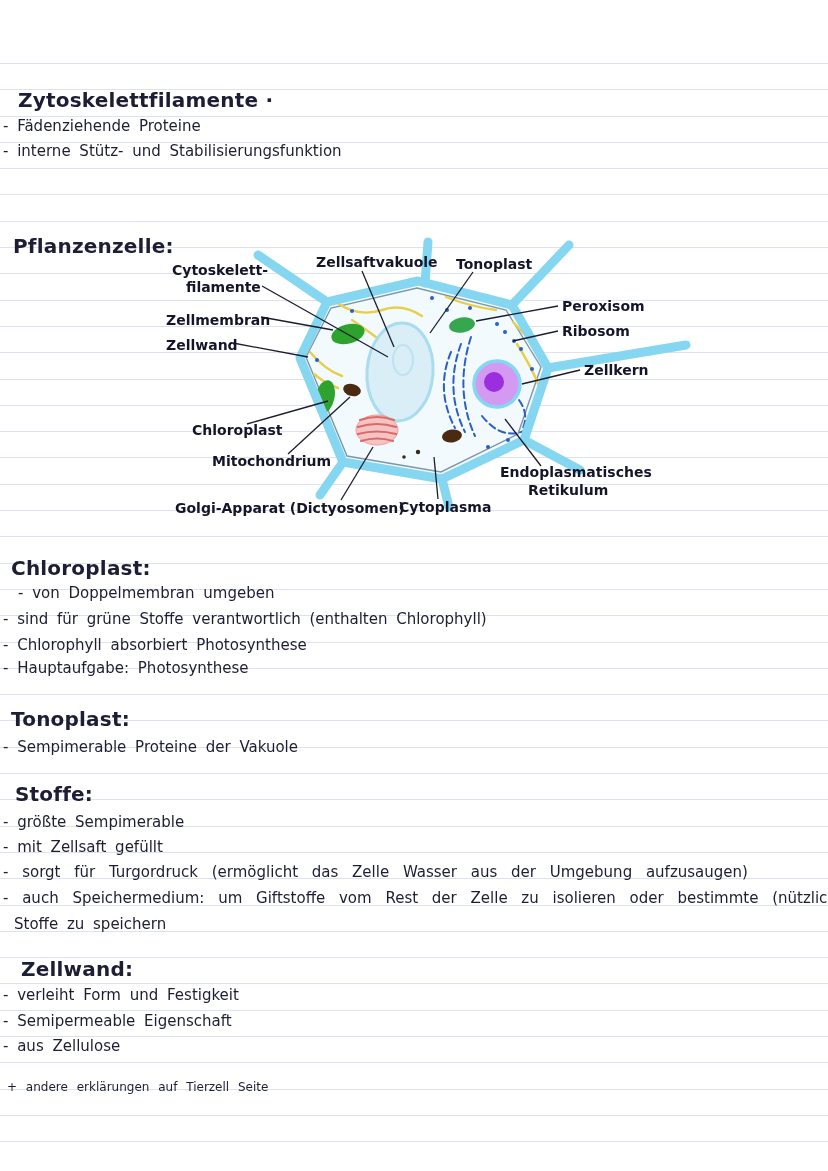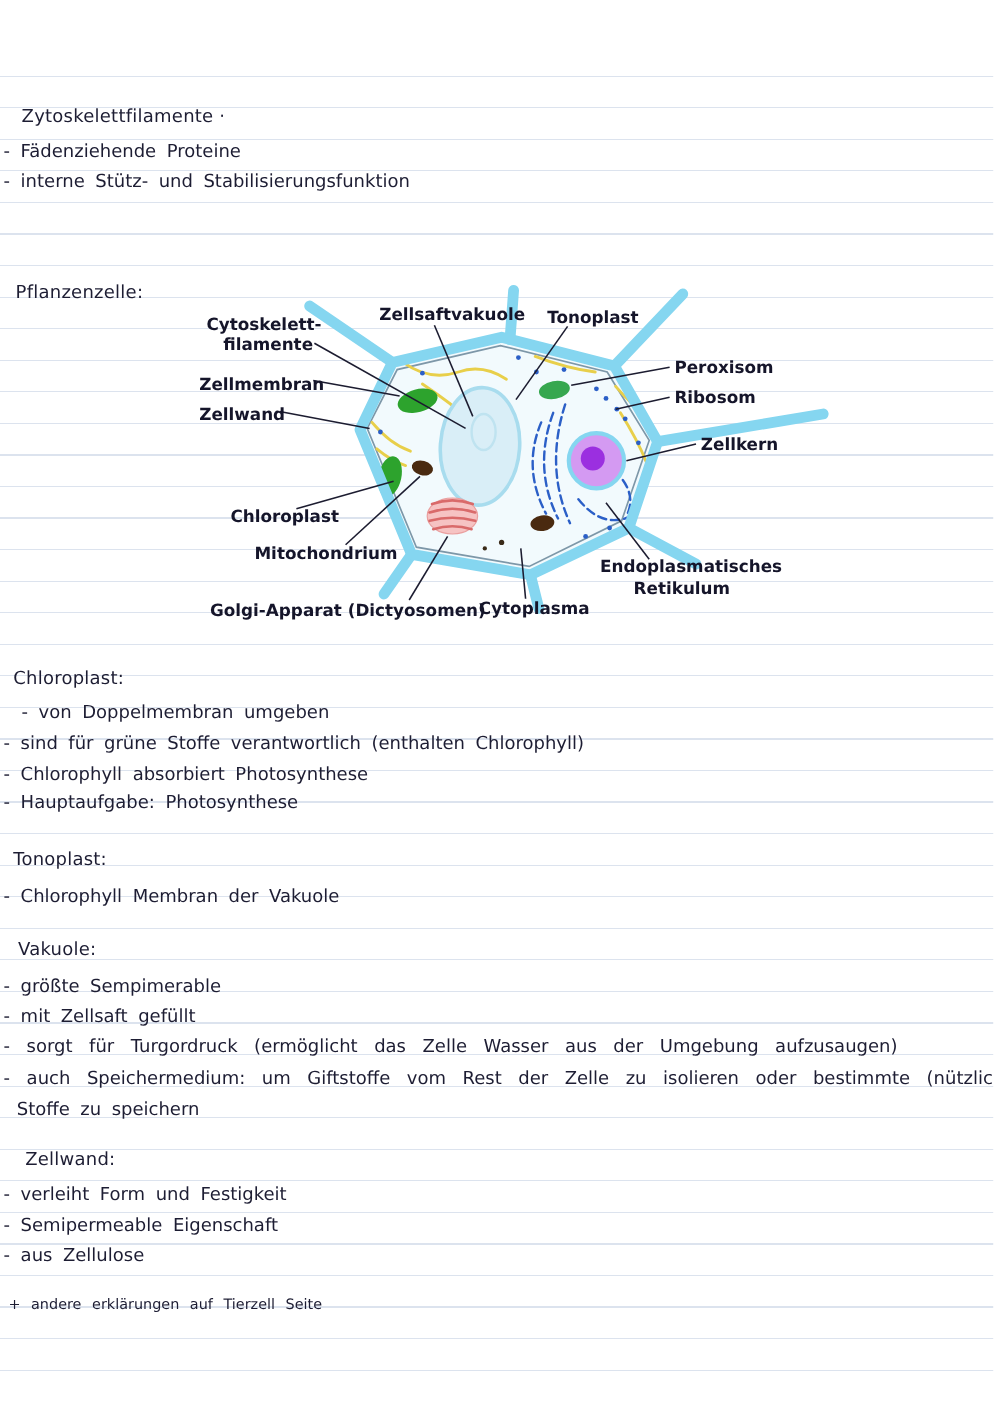--- a/index.html
+++ b/index.html
@@ -4,21 +4,21 @@
 <title>Pflanzenzelle Notizen</title>
 <style>
   * { margin:0; padding:0; box-sizing:border-box; }
   html,body { width:828px; height:1171px; background:#ffffff; }
   body { font-family:"DejaVu Sans", sans-serif; }
   .page { position:relative; width:828px; height:1171px; background:#ffffff; overflow:hidden; }
   .ruled { position:absolute; left:0; top:63px; width:828px; height:1086px;
            background:repeating-linear-gradient(to bottom, #dce3ee 0 1px, transparent 1px 26.3px);
            pointer-events:none; }
   .txt { position:absolute; color:#1d1d33; white-space:nowrap; }
-  .h  { font-size:15px; font-weight:400; letter-spacing:.2px; }
+  .h  { font-size:20px; font-weight:700; letter-spacing:.2px; }
   .b  { font-size:15px; word-spacing:4px; }
   .wide { word-spacing:9px; }
   .footer { font-size:12px; font-weight:400; word-spacing:5px; }
   svg.diagram { position:absolute; left:0; top:0; }
   .dlabel { font-size:14px; font-weight:600; fill:#15152a; }
   .lead { stroke-width:1.3; fill:none; }
   .wall { stroke-width:9; fill:none; stroke-linecap:round; stroke-linejoin:round; }
   .membrane { stroke-width:1.4; fill:none; }
   .fil { stroke-width:2.4; fill:none; stroke-linecap:round; }
   .er { stroke-width:2; fill:none; stroke-dasharray:7 4; stroke-linecap:round; }
@@ -155,23 +155,23 @@
     </g>
   </svg>
 
   <div class="txt h" style="left:11px;top:556px">Chloroplast:</div>
   <div class="txt b" style="left:18px;top:584px">- von Doppelmembran umgeben</div>
   <div class="txt b" style="left:3px;top:610px">- sind für grüne Stoffe verantwortlich (enthalten Chlorophyll)</div>
   <div class="txt b" style="left:3px;top:659px">- Hauptaufgabe: Photosynthese</div>
   <div class="txt b" style="left:3px;top:636px">- Chlorophyll absorbiert Photosynthese</div>
 
   <div class="txt h" style="left:11px;top:707px">Tonoplast:</div>
-  <div class="txt b" style="left:3px;top:738px">- Chlorophyll Membran der Vakuole</div>
+  <div class="txt b" style="left:3px;top:738px">- Sempimerable Proteine der Vakuole</div>
 
-  <div class="txt h" style="left:15px;top:782px">Vakuole:</div>
+  <div class="txt h" style="left:15px;top:782px">Stoffe:</div>
   <div class="txt b" style="left:3px;top:813px">- größte Sempimerable</div>
   <div class="txt b" style="left:3px;top:838px">- mit Zellsaft gefüllt</div>
   <div class="txt b wide" style="left:3px;top:863px">- sorgt für Turgordruck (ermöglicht das Zelle Wasser aus der Umgebung aufzusaugen)</div>
   <div class="txt b wide" style="left:3px;top:889px">- auch Speichermedium: um Giftstoffe vom Rest der Zelle zu isolieren oder bestimmte (nützliche)</div>
   <div class="txt b" style="left:14px;top:915px">Stoffe zu speichern</div>
 
   <div class="txt h" style="left:21px;top:957px">Zellwand:</div>
   <div class="txt b" style="left:3px;top:986px">- verleiht Form und Festigkeit</div>
   <div class="txt b" style="left:3px;top:1012px">- Semipermeable Eigenschaft</div>
   <div class="txt b" style="left:3px;top:1037px">- aus Zellulose</div>

